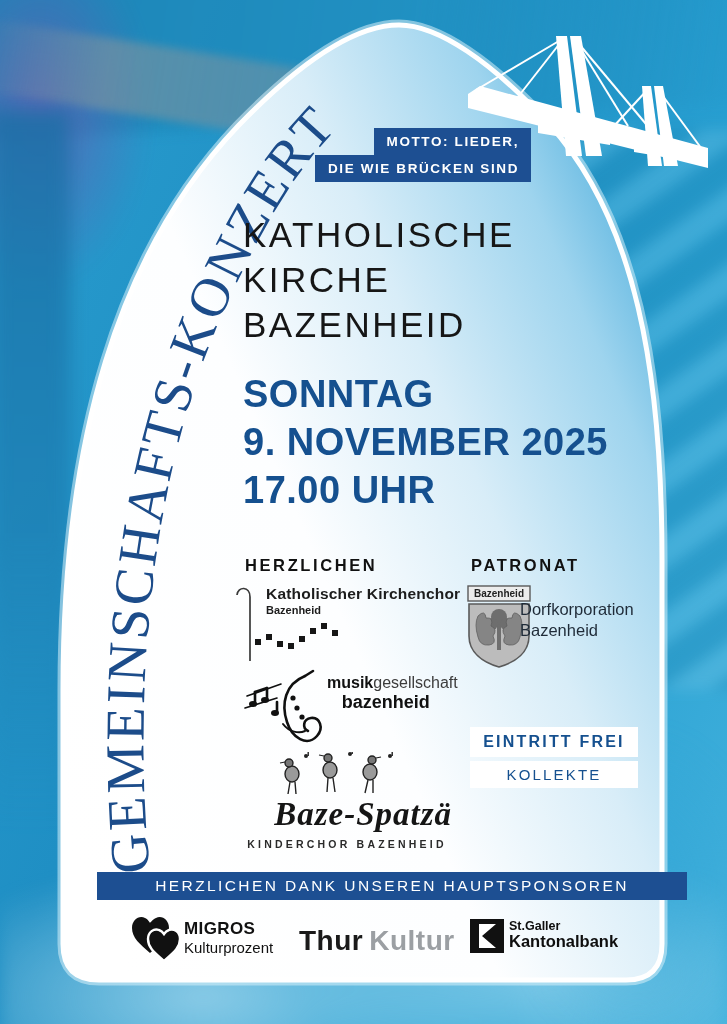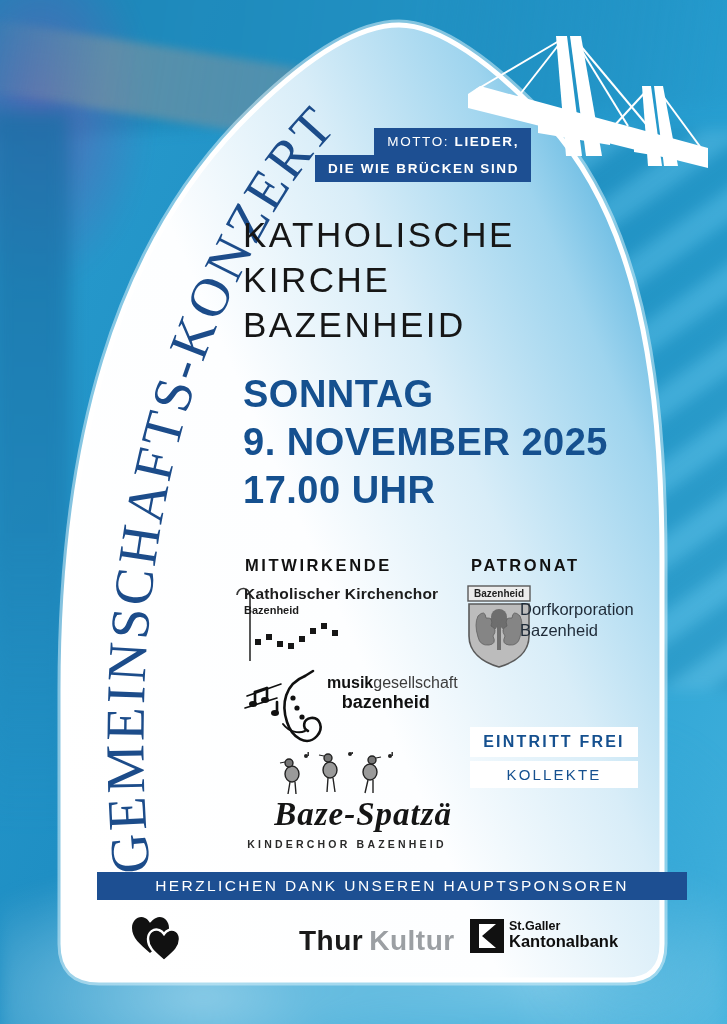--- a/index.html
+++ b/index.html
@@ -20,29 +20,29 @@
 
   .arch-svg{position:absolute;left:0;top:0;}
 
   
   .title-svg{position:absolute;left:0;top:0;pointer-events:none;}
   .title-svg text{font-family:"Liberation Serif",serif;}
 
   
   .motto{position:absolute;right:196px;top:128px;display:flex;flex-direction:column;align-items:flex-end;}
   .motto .badge{background:#1d4f92;color:#ffffff;font-size:13.5px;font-weight:800;letter-spacing:1.6px;padding:5px 12px 5px 13px;white-space:nowrap;line-height:17px;}
-  .motto .badge .soft{font-weight:400;margin-top:40px;}
+  .motto .badge .soft{font-weight:700;margin-top:40px;}
 
   .venue{position:absolute;left:243px;top:212px;color:#161616;font-size:35px;font-weight:300;letter-spacing:2.5px;line-height:45px;}
   .event{position:absolute;left:243px;top:370px;color:#15508f;font-size:38px;font-weight:800;letter-spacing:0.5px;line-height:48px;}
 
   .sec-heading{position:absolute;color:#111;font-size:16.5px;font-weight:800;letter-spacing:2.6px;}
 
   
-  .kch-text{position:absolute;left:244px;top:585px;color:#1c1c1c;}
+  .kch-text{position:absolute;left:266px;top:585px;color:#1c1c1c;}
   .kch-text .l1{font-size:15.5px;font-weight:700;letter-spacing:.2px;}
   .kch-text .l2{font-size:11px;font-weight:600;margin-top:1px;}
 
   
   .mg-text{position:absolute;left:327px;top:674px;color:#111;white-space:nowrap;}
   .mg-text .l1 .b{font-weight:800;font-size:16px;}
   .mg-text .l1 .g{font-weight:500;font-size:16px;color:#3c3c3c;}
   .mg-text .l2{font-weight:800;font-size:18px;margin-top:0;text-align:right;padding-right:28px;}
 
   
@@ -135,21 +135,21 @@
     <div>KIRCHE</div>
     <div>BAZENHEID</div>
   </div>
 
   <div class="event">
     <div>SONNTAG</div>
     <div>9. NOVEMBER 2025</div>
     <div>17.00 UHR</div>
   </div>
 
-  <div class="sec-heading" style="left:245px;top:556px;">MITWIRKENDE</div>
+  <div class="sec-heading" style="left:245px;top:556px;">HERZLICHEN</div>
   <div class="sec-heading" style="left:471px;top:556px;">PATRONAT</div>
 
   <svg class="abs" style="left:234px;top:583px;" width="28" height="80" viewBox="0 0 28 80">
     <path d="M16 78 L16 14 C16 3 4 3 3 12" stroke="#3a3a3a" stroke-width="1.7" fill="none"></path>
   </svg>
   <div class="kch-text">
     <div class="l1">Katholischer Kirchenchor</div>
     <div class="l2">Bazenheid</div>
   </div>
   <svg class="abs" style="left:255px;top:622px;" width="98" height="30" viewBox="0 0 98 30">
@@ -246,20 +246,24 @@
 
   <div class="band free">EINTRITT FREI</div>
   <div class="band koll">KOLLEKTE</div>
 
   <div class="sponsor-bar">HERZLICHEN DANK UNSEREN HAUPTSPONSOREN</div>
 
   <svg class="abs" style="left:131px;top:915px;" width="52" height="48" viewBox="0 0 52 48">
     <path d="M19 38 C9 29 1 23 1 13 C1 5 8 0 14 3 C17 4 19 8 19 8 C19 8 22 4 25 3 C31 0 38 5 38 13 C38 23 29 29 19 38 Z" fill="#111"></path>
     <path d="M33 46 C24 38 17 33 17 24 C17 17 23 13 28 15 C31 16 33 19 33 19 C33 19 35 16 38 15 C43 13 49 17 49 24 C49 33 42 38 33 46 Z" fill="#111" stroke="#ffffff" stroke-width="2.4"></path>
   </svg>
+  <div class="migros-text">
+    <div class="l1">MIGROS</div>
+    <div class="l2">Kulturprozent</div>
+  </div>
 
   <div class="thur"><span class="t1">Thur</span><span class="t2">Kultur</span></div>
 
   <svg class="abs" style="left:470px;top:919px;" width="34" height="34" viewBox="0 0 34 34">
     <rect x="0" y="0" width="34" height="34" fill="#111"></rect>
     <polygon points="9,5 26,5 12,17 26,29 9,29" fill="#ffffff"></polygon>
   </svg>
   <div class="sgkb-text">
     <div class="l1">St.Galler</div>
     <div class="l2">Kantonalbank</div>

